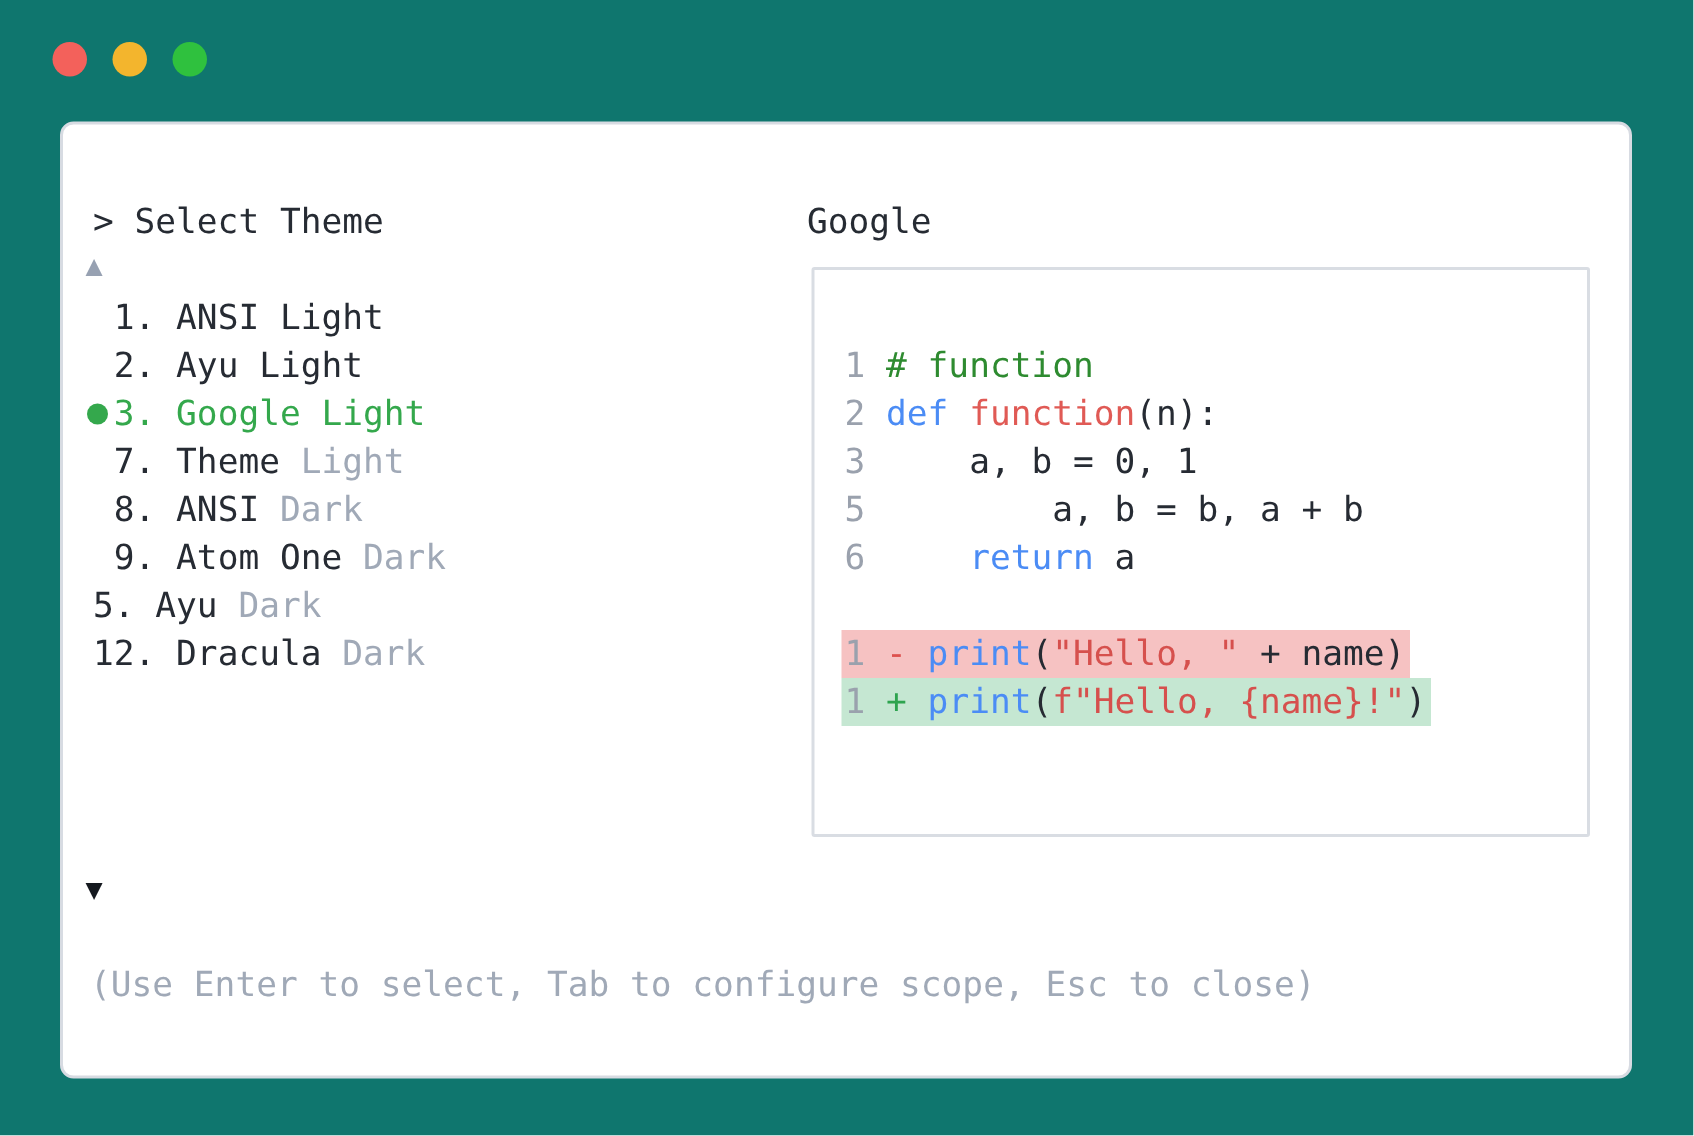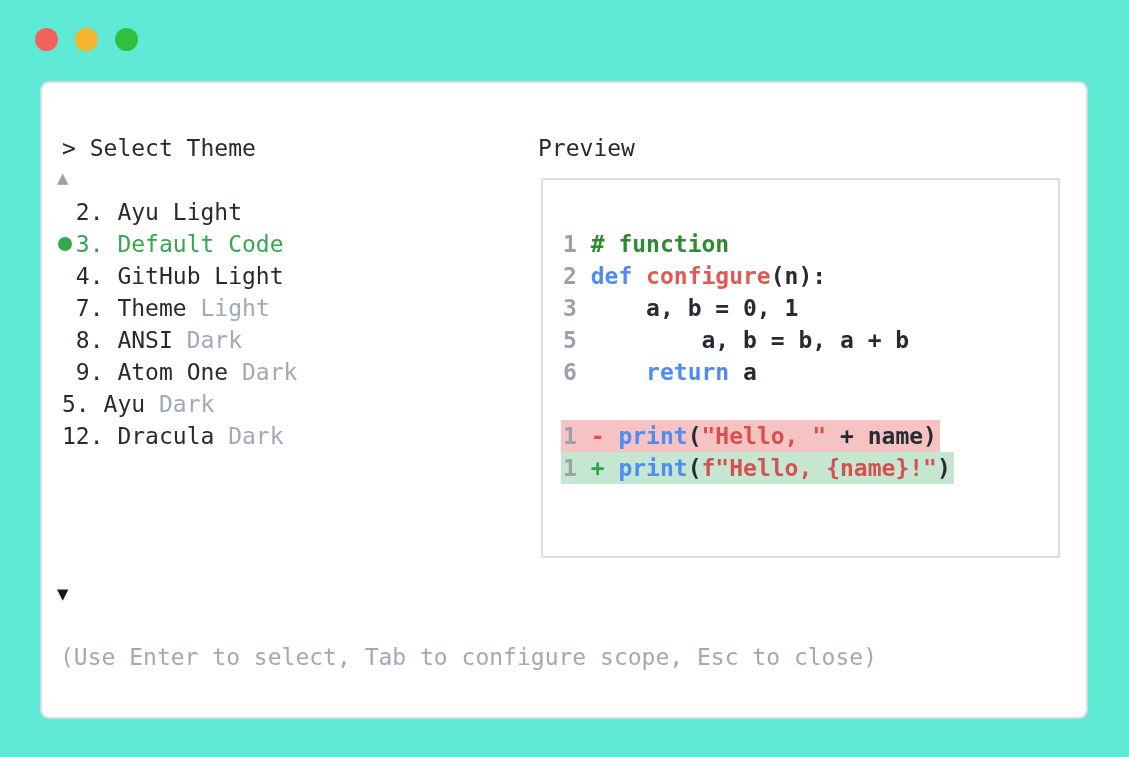--- a/index.html
+++ b/index.html
@@ -5,21 +5,21 @@
   :root{
     --text:#262b33; --dim:#a0a9b7; --accent-green:#34a84c;
     --kw:#4b8cf5; --fn:#e05a55; --str:#d6504d; --comment:#2e8b30; --ln:#9aa1ad;
     --minus:#dd514e; --plus:#2ea44f; --removed-bg:#f6c2c2; --added-bg:#c5e7d2;
     --panel-border:#d7dbe2; --box-border:#d9dde3;
     --light-red:#f3615b; --light-yellow:#f3b52d; --light-green:#2fc13e;
   }
   *{margin:0;padding:0;box-sizing:border-box;}
   html,body{background:#ffffff;}
   .stage{
-    position:relative;width:1129px;height:757px;background:#5eead4;overflow:hidden;
+    position:relative;width:1129px;height:757px;background:#0f766e;overflow:hidden;
     font-family:"DejaVu Sans Mono","Liberation Mono",monospace;font-size:23px;color:var(--text);
   }
   
   .traffic-lights{position:absolute;left:35px;top:28px;display:flex;gap:17px;}
   .dot{width:23px;height:23px;border-radius:50%;display:inline-block;}
   .dot.red{background:var(--light-red);}
   .dot.yellow{background:var(--light-yellow);}
   .dot.green{background:var(--light-green);}
   
   .panel{
@@ -35,21 +35,21 @@
   .theme-row .num,.theme-row .label{color:var(--text);}
   .theme-row .dim-suffix{color:var(--dim);}
   .theme-row.selected .num,.theme-row.selected .label{color:var(--accent-green);}
   .bullet{position:absolute;left:-4px;top:9px;width:14px;height:14px;border-radius:50%;background:var(--accent-green);}
   .help{position:absolute;left:18px;top:558px;height:32px;line-height:32px;white-space:pre;color:var(--dim);text-align:center;}
   
   .preview-label{position:absolute;left:496px;top:49px;height:32px;line-height:32px;color:var(--text);}
   .preview-box{
     position:absolute;left:499px;top:95px;width:519px;height:380px;
     border:2px solid var(--box-border);border-radius:2px;background:#ffffff;
-    padding:48px 16px 0 20px;overflow:hidden;font-weight:bold;
+    padding:48px 16px 0 20px;overflow:hidden;
   }
   .code-line{height:32px;line-height:32px;white-space:pre;}
   .line-content{display:inline-block;padding:0 3px 0 2px;margin-left:-2px;}
   .line-content.removed{background:var(--removed-bg);}
   .line-content.added{background:var(--added-bg);}
   .tok-ln{color:var(--ln);}
   .tok-plain{color:var(--text);}
   .tok-kw{color:var(--kw);}
   .tok-fn{color:var(--fn);}
   .tok-str{color:var(--str);}
@@ -68,40 +68,40 @@
     <span class="dot green"></span>
   </div>
 
   <div class="panel">
 
     <div class="prompt">&gt; Select Theme</div>
 
     <div class="scroll-ind scroll-up">▲</div>
 
     <div class="theme-list" id="theme-list">
+        <div class="theme-row"><span class="num"> 1. </span><span class="label">ANSI Light</span></div>
         <div class="theme-row"><span class="num"> 2. </span><span class="label">Ayu Light</span></div>
-        <div class="theme-row selected"><span class="bullet"></span><span class="num"> 3. </span><span class="label">Default Code</span></div>
-        <div class="theme-row"><span class="num"> 4. </span><span class="label">GitHub Light</span></div>
+        <div class="theme-row selected"><span class="bullet"></span><span class="num"> 3. </span><span class="label">Google Light</span></div>
         <div class="theme-row"><span class="num"> 7. </span><span class="label">Theme</span><span class="dim-suffix"> Light</span></div>
         <div class="theme-row"><span class="num"> 8. </span><span class="label">ANSI</span><span class="dim-suffix"> Dark</span></div>
         <div class="theme-row"><span class="num"> 9. </span><span class="label">Atom One</span><span class="dim-suffix"> Dark</span></div>
         <div class="theme-row"><span class="num">5. </span><span class="label">Ayu</span><span class="dim-suffix"> Dark</span></div>
         <div class="theme-row"><span class="num">12. </span><span class="label">Dracula</span><span class="dim-suffix"> Dark</span></div>
       </div>
 
     <div class="scroll-ind scroll-down">▼</div>
 
     <div class="help">(Use Enter to select, Tab to configure scope, Esc to close)</div>
 
-    <div class="preview-label">Preview</div>
+    <div class="preview-label">Google</div>
 
     <div class="preview-box">
       <div id="code-block">
           <div class="code-line"><span class="line-content"><span class="tok-ln">1 </span><span class="tok-comment"># function</span></span></div>
-          <div class="code-line"><span class="line-content"><span class="tok-ln">2 </span><span class="tok-kw">def </span><span class="tok-fn">configure</span><span class="tok-plain">(n):</span></span></div>
+          <div class="code-line"><span class="line-content"><span class="tok-ln">2 </span><span class="tok-kw">def </span><span class="tok-fn">function</span><span class="tok-plain">(n):</span></span></div>
           <div class="code-line"><span class="line-content"><span class="tok-ln">3 </span><span class="tok-plain">    a, b = 0, 1</span></span></div>
           <div class="code-line"><span class="line-content"><span class="tok-ln">5 </span><span class="tok-plain">        a, b = b, a + b</span></span></div>
           <div class="code-line"><span class="line-content"><span class="tok-ln">6 </span><span class="tok-plain">    </span><span class="tok-kw">return</span><span class="tok-plain"> a</span></span></div>
           <div class="code-line"><span class="line-content"></span></div>
           <div class="code-line"><span class="line-content removed"><span class="tok-ln">1 </span><span class="tok-minus">- </span><span class="tok-kw">print</span><span class="tok-plain">(</span><span class="tok-str">"Hello, "</span><span class="tok-plain"> + name)</span></span></div>
           <div class="code-line"><span class="line-content added"><span class="tok-ln">1 </span><span class="tok-plus">+ </span><span class="tok-kw">print</span><span class="tok-plain">(</span><span class="tok-str">f"Hello, {name}!"</span><span class="tok-plain">)</span></span></div>
         </div>
     </div>
 
   </div>

